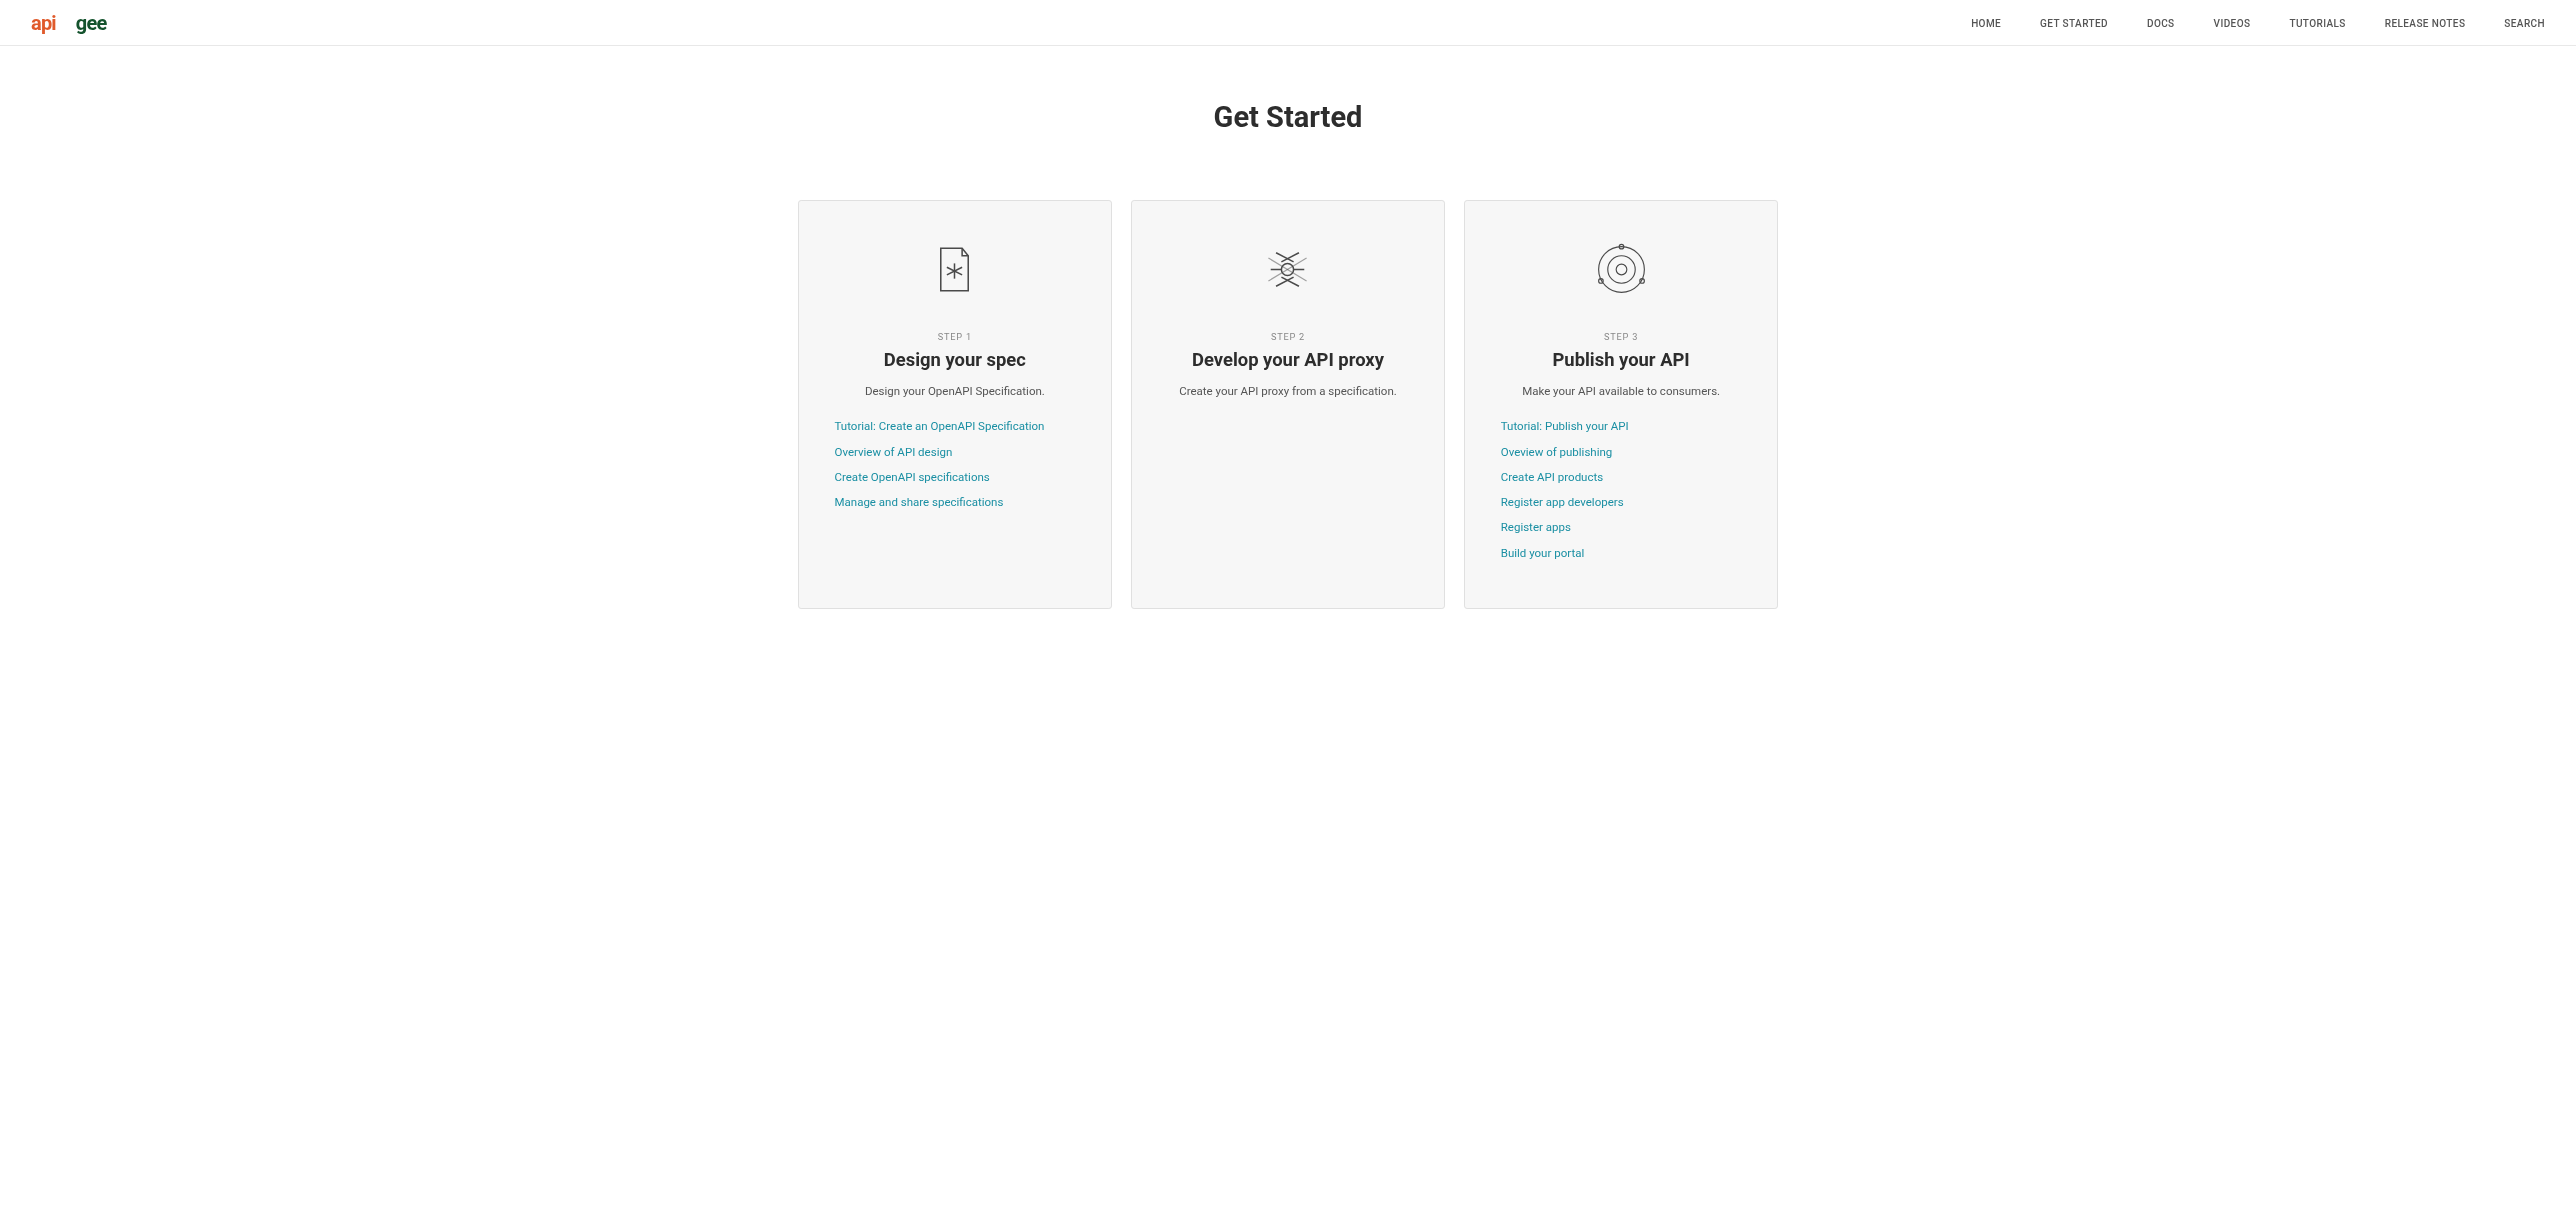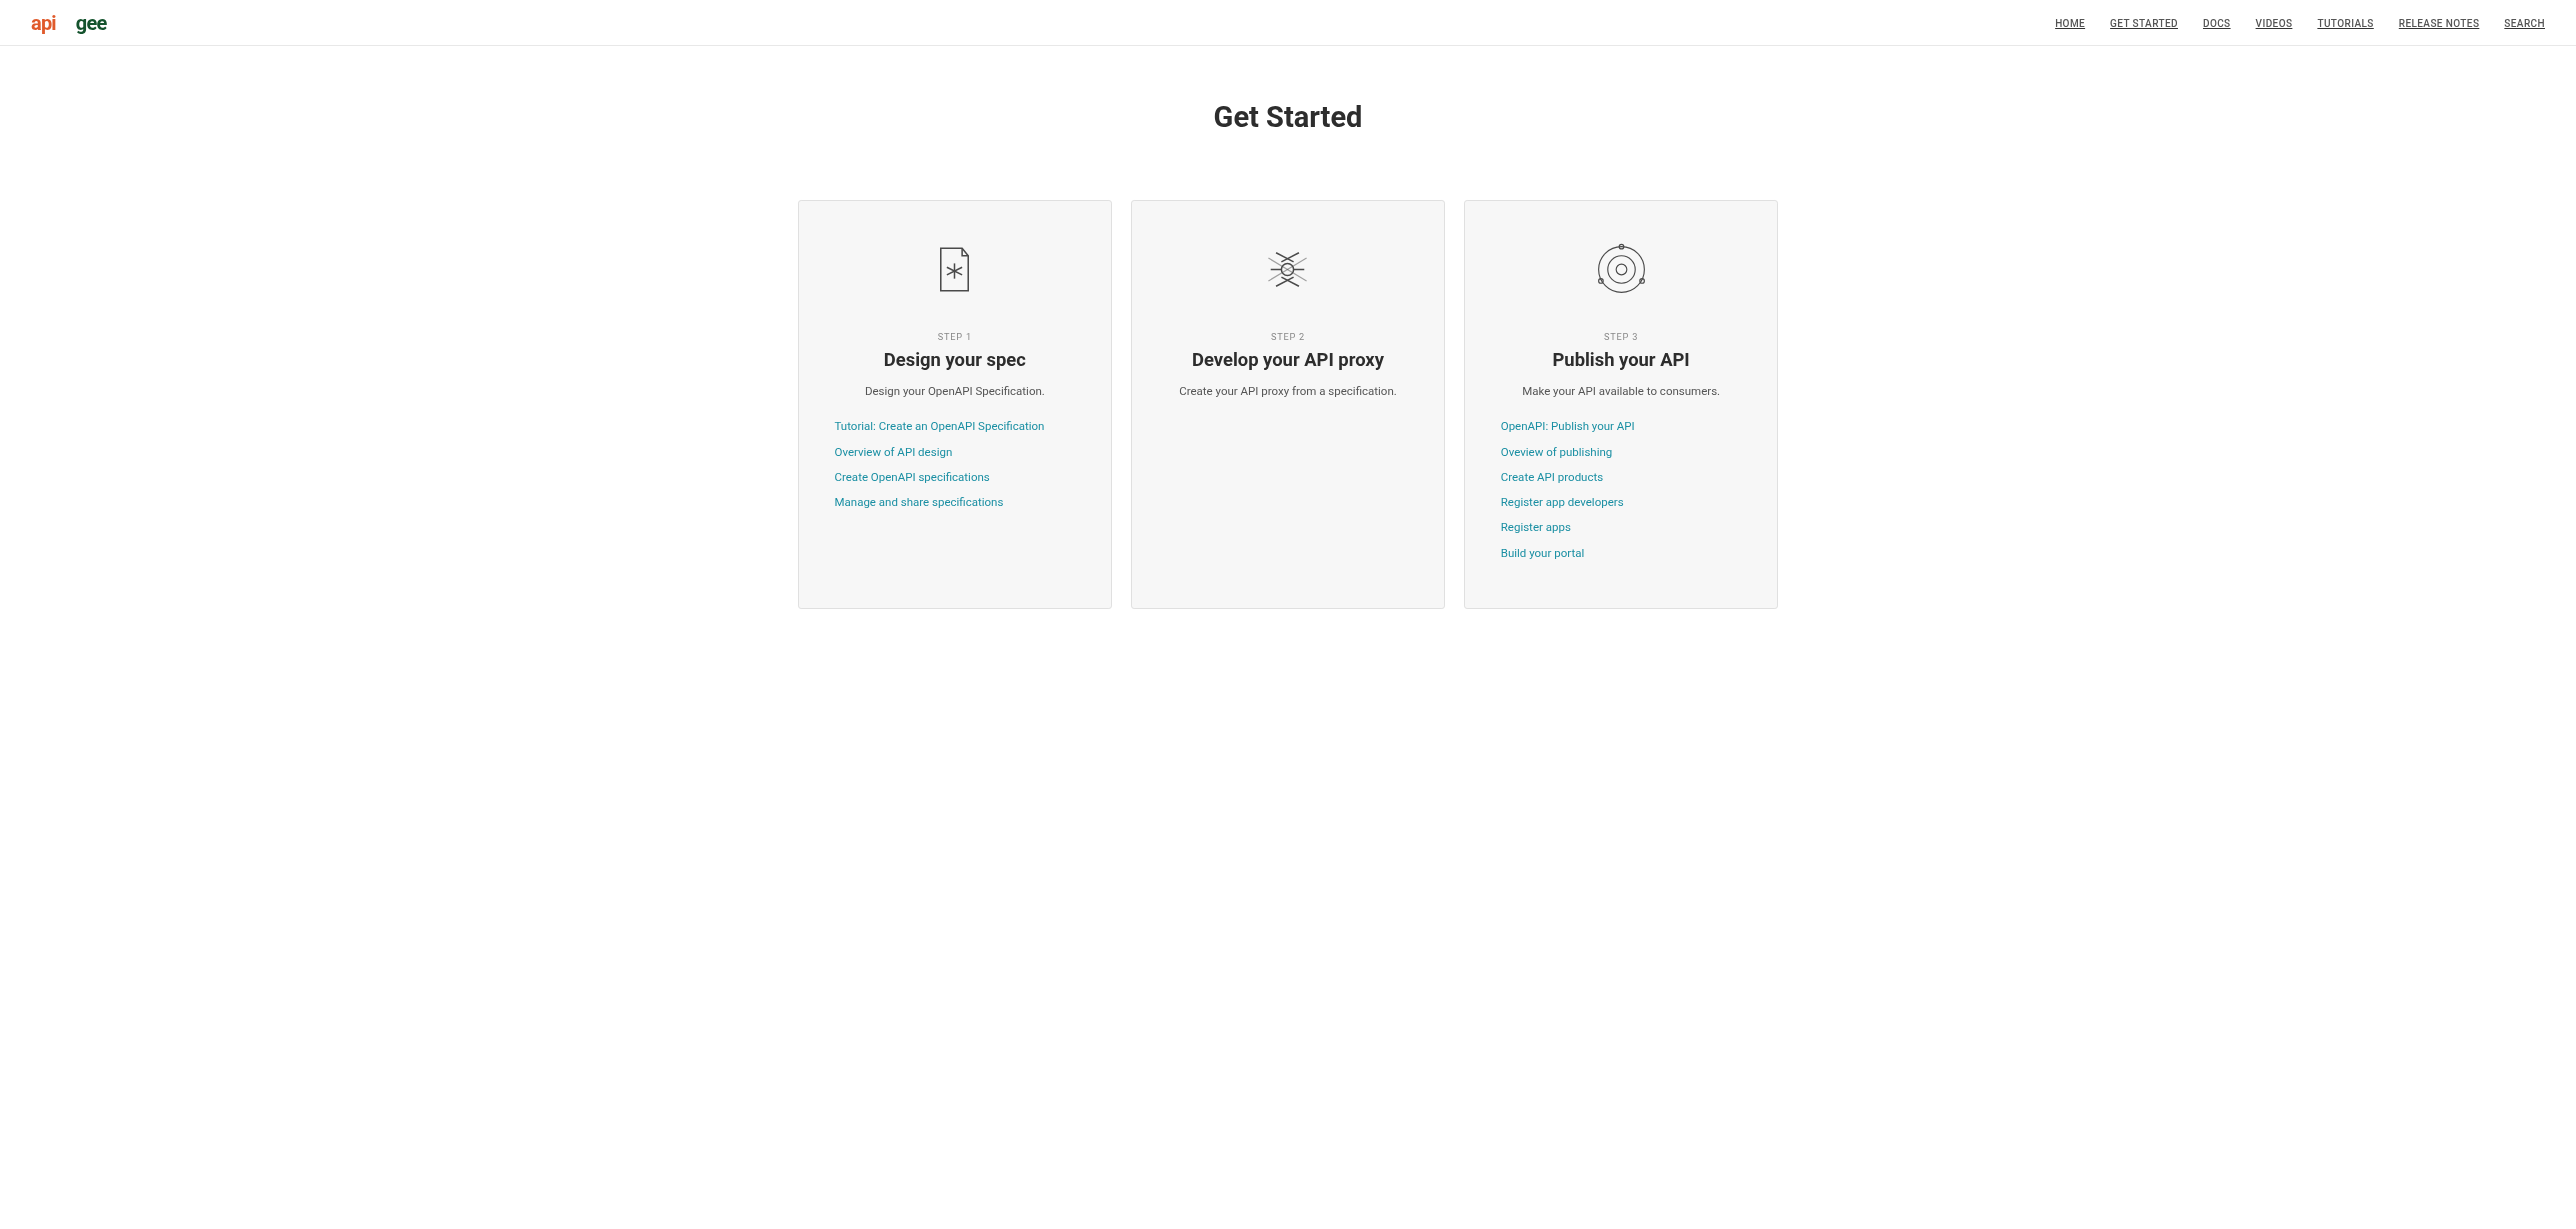--- a/index.html
+++ b/index.html
@@ -40,23 +40,22 @@
       color: #e05a2b;
     }
 
     .logo-gee {
       color: #14532d;
       padding-left: 20px;
     }
 
     .nav-links {
       display: flex;
-      gap: 25px;
+      gap: 39px;
       list-style: none;
-      text-decoration: underline;
     }
 
     .nav-links a {
       text-decoration: none;
       color: #555;
       font-size: 10px;
       font-weight: 500;
       letter-spacing: 0.4px;
       text-transform: uppercase;
     }
@@ -242,21 +241,21 @@
 
       <circle cx="40" cy="10" r="3" stroke="#4a4a4a" stroke-width="1.5" fill="none"></circle>
       <circle cx="67" cy="55" r="3" stroke="#4a4a4a" stroke-width="1.5" fill="none"></circle>
       <circle cx="13" cy="55" r="3" stroke="#4a4a4a" stroke-width="1.5" fill="none"></circle>
     </svg>
   </div>
       <div class="card-step">STEP 3</div>
       <h2 class="card-title">Publish your API</h2>
       <p class="card-desc">Make your API available to consumers.</p>
       <ul class="card-links">
-        <li><a href="#">OpenAPI: Publish your API</a></li>
+        <li><a href="#">Tutorial: Publish your API</a></li>
         <li><a href="#">Oveview of publishing</a></li>
         <li><a href="#">Create API products</a></li>
         <li><a href="#">Register app developers</a></li>
         <li><a href="#">Register apps</a></li>
         <li><a href="#">Build your portal</a></li>
       </ul>
     </div>
   </div>
 
 

